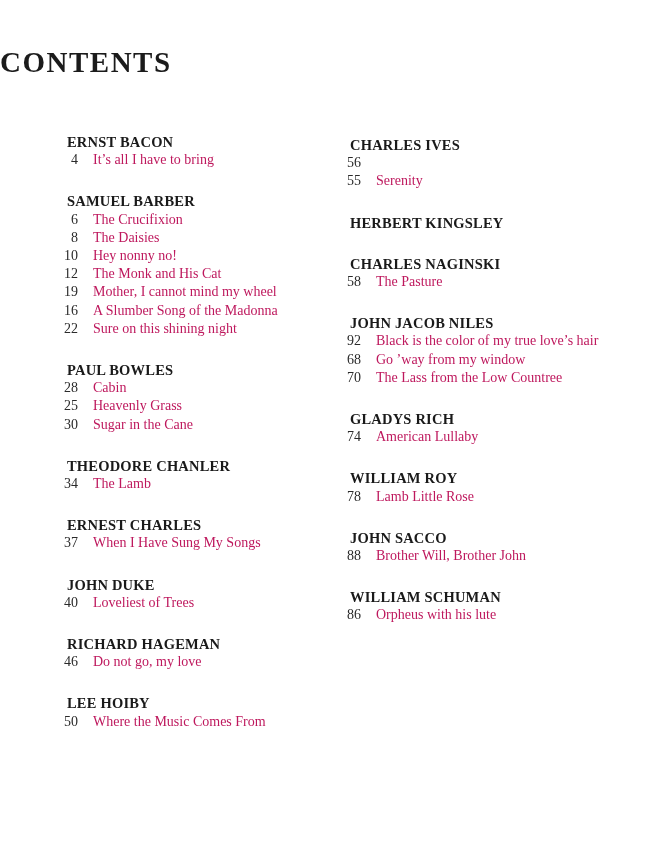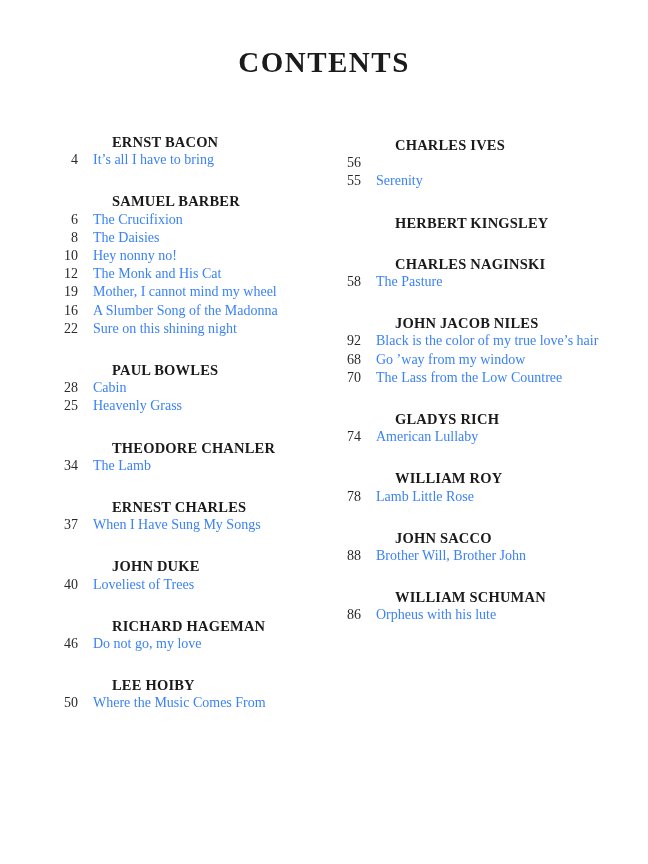--- a/index.html
+++ b/index.html
@@ -15,21 +15,20 @@
     font-family: "Liberation Serif", "DejaVu Serif", serif;
     color: #222222;
     overflow: hidden;
   }
   .page-title {
     position: absolute;
     top: 47px;
     left: 0;
     width: 100%;
     margin: 0;
-    text-align: center;
     font-size: 29px;
     font-weight: bold;
     letter-spacing: 1.5px;
     color: #1b1b1b;
     line-height: 1.1;
   }
   .col {
     position: absolute;
   }
   .col-left {
@@ -44,39 +43,39 @@
   }
   .section {
     margin-bottom: 23px;
   }
   .composer {
     font-weight: bold;
     font-size: 14.5px;
     line-height: 18.2px;
     letter-spacing: 0.2px;
     color: #1a1a1a;
-    margin-left: 68px;
+    margin-left: 23px;
     white-space: nowrap;
   }
   .row {
     display: flex;
     font-size: 14px;
     line-height: 18.2px;
     white-space: nowrap;
   }
   .num {
     width: 34px;
     text-align: right;
     margin-right: 15px;
     flex: 0 0 auto;
     color: #2a2a2a;
   }
   .song {
     flex: 1 1 auto;
-    color: #3b82f6;
+    color: #be185d;
   }
 </style>
 </head>
 <body>
 
 <div class="page">
   <h1 class="page-title">CONTENTS</h1>
   <div class="col col-left" id="col-0">
       <div class="section">
         <div class="composer">ERNST BACON</div>
@@ -119,20 +118,24 @@
       <div class="section">
         <div class="composer">PAUL BOWLES</div>
         <div class="row">
           <span class="num">28</span>
           <span class="song">Cabin</span>
         </div>
         <div class="row">
           <span class="num">25</span>
           <span class="song">Heavenly Grass</span>
         </div>
+        <div class="row">
+          <span class="num">30</span>
+          <span class="song">Sugar in the Cane</span>
+        </div>
       </div>
       <div class="section">
         <div class="composer">THEODORE CHANLER</div>
         <div class="row">
           <span class="num">34</span>
           <span class="song">The Lamb</span>
         </div>
       </div>
       <div class="section">
         <div class="composer">ERNEST CHARLES</div>

